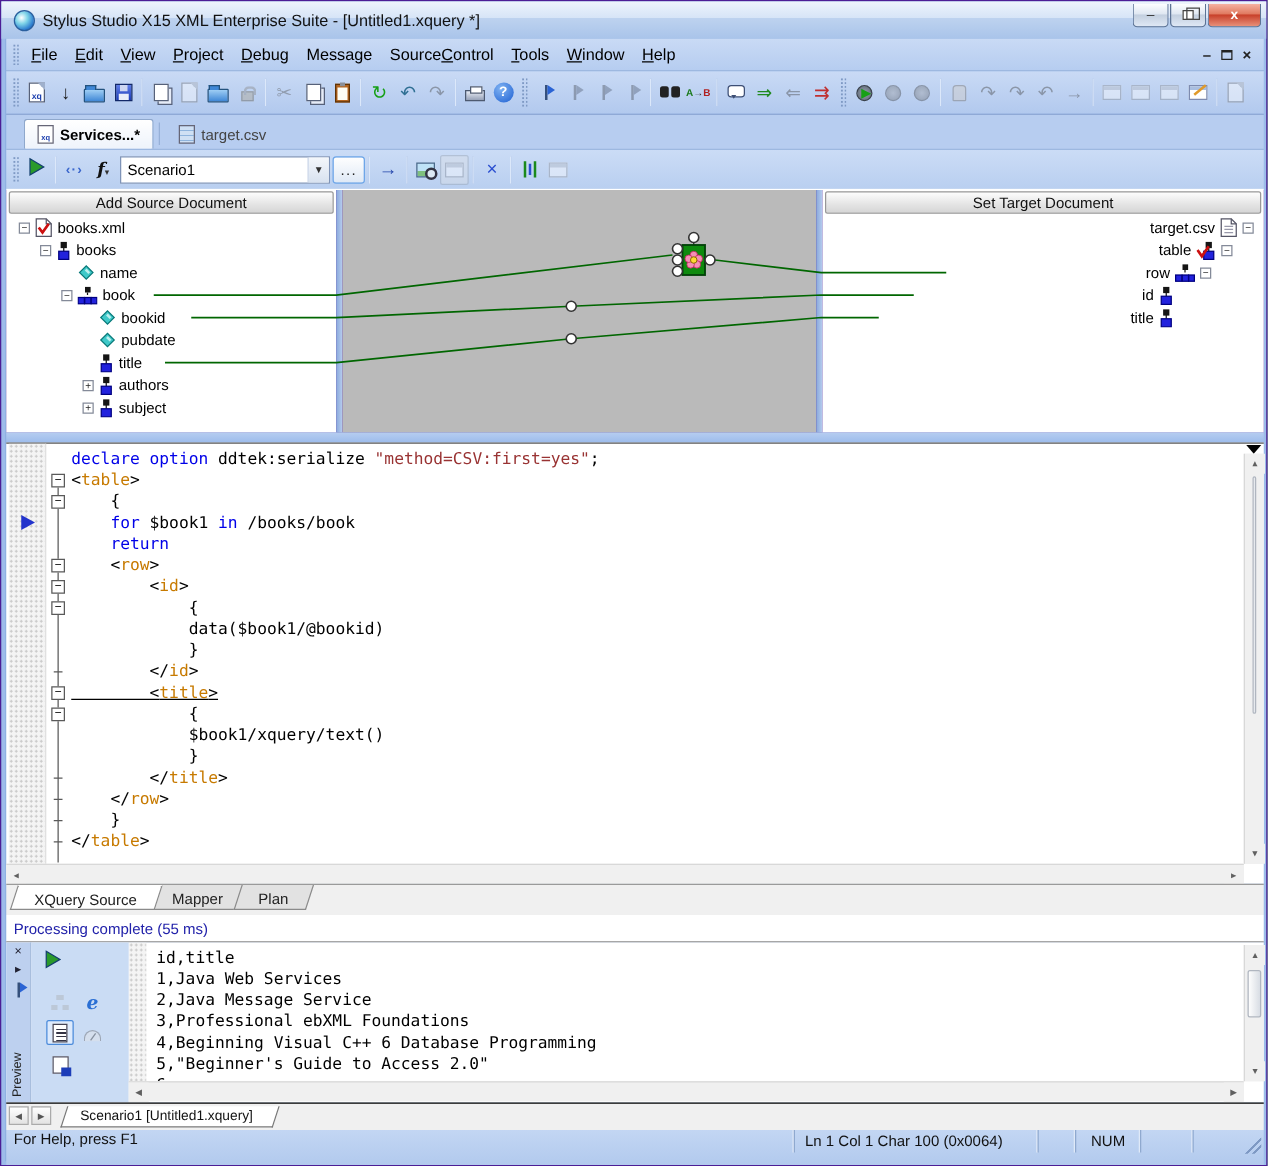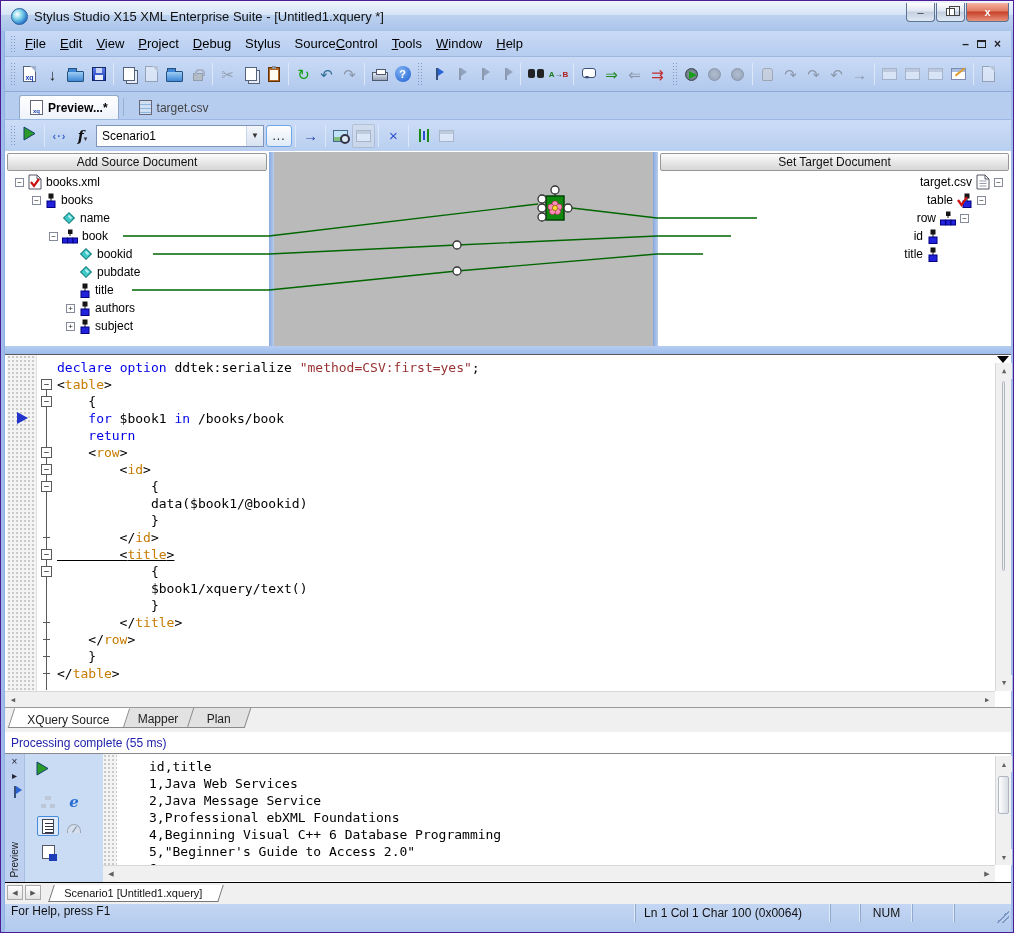--- a/index.html
+++ b/index.html
@@ -151,21 +151,21 @@
   .iie{font-family:"DejaVu Serif",serif;font-size:15px;font-weight:bold;color:#2a6fd4;font-style:italic;}
   .itree{width:14px;height:12px;position:relative;}
   .itree:before{content:"";position:absolute;left:4px;top:0;width:6px;height:4px;background:#9fb2cc;}
   .itree:after{content:"";position:absolute;left:0;bottom:0;width:5px;height:4px;background:#9fb2cc;box-shadow:9px 0 0 #9fb2cc;}
   .igauge{width:14px;height:9px;border:1px solid #667;border-bottom:none;border-radius:8px 8px 0 0;background:#dfe4ec;position:relative;margin-top:4px;}
   .igauge:after{content:"";position:absolute;left:6px;bottom:0;width:1px;height:7px;background:#334;transform:rotate(35deg);}
   .isavepg{width:13px;height:14px;background:#fff;border:1px solid #556;position:relative;}
   .isavepg:after{content:"";position:absolute;right:-3px;bottom:-3px;width:8px;height:7px;background:#1d3db8;}
   .pcontent{position:absolute;left:98px;right:16px;top:0;height:111px;overflow:hidden;font-family:"DejaVu Sans Mono",monospace;}
   .phatch{position:absolute;left:0;top:0;bottom:0;width:14px;background-color:#f4f4f4;background-image:radial-gradient(#c9c9c9 1px,transparent 1px);background-size:4px 4px;}
-  .pline{position:absolute;left:22px;height:17px;font-size:13px;line-height:17px;white-space:pre;color:#000;margin-left:24px;}
+  .pline{position:absolute;left:22px;height:17px;font-size:13px;line-height:17px;white-space:pre;color:#000;}
 
   
   .tabrow{top:881px;height:22px;background:#f0f0f0;border-top:1px solid #000;display:flex;align-items:flex-start;padding-top:2px;}
   .tarrow{width:16px;height:15px;border:1px solid #aaa;background:linear-gradient(#fff,#e2e2e2);font-size:7px;color:#555;
     display:flex;align-items:center;justify-content:center;margin-left:2px;}
   .btab{position:relative;margin-left:10px;padding:2px 18px 0 12px;font-size:11px;color:#111;transform:skewX(-18deg);
     border:1px solid #777;border-top:none;background:#fff;height:17px;}
   .btab span{display:inline-block;transform:skewX(18deg);}
   .statusbar{top:903px;height:34px;background:linear-gradient(#c3d6f3,#aec7ec);display:flex;align-items:flex-start;font-size:12px;color:#111;}
   .scell{height:18px;display:flex;align-items:center;padding:0 8px;border-left:1px solid #8fa9cf;box-shadow:-1px 0 0 #dfe9f8;}
@@ -188,21 +188,21 @@
     </div>
   </div>
 
   <div class="band menubar" id="menubar">
       <div class="grip"></div>
       <span class="mi"><u>F</u>ile</span>
       <span class="mi"><u>E</u>dit</span>
       <span class="mi"><u>V</u>iew</span>
       <span class="mi"><u>P</u>roject</span>
       <span class="mi"><u>D</u>ebug</span>
-      <span class="mi">Stylus</span>
+      <span class="mi">Message</span>
       <span class="mi">Source<u>C</u>ontrol</span>
       <span class="mi"><u>T</u>ools</span>
       <span class="mi"><u>W</u>indow</span>
       <span class="mi"><u>H</u>elp</span>
       <div class="mdi">
         <span class="mdibtn">–</span>
         <span class="mdirest"></span>
         <span class="mdibtn">×</span>
       </div>
     </div>
@@ -333,21 +333,21 @@
         <span class="iwin iwintools"></span>
       </span>
       <div class="tsep"></div>
       <span class="tbtn dis">
         <span class="ipage"></span>
       </span>
     </div>
   <div class="band tabbar" id="tabbar">
       <div class="dtab active">
         <span class="dtabicon">xq</span>
-        <span>Preview...*</span>
+        <span>Services...*</span>
       </div>
       <span class="dtabsep"></span>
       <div class="dtab">
         <span class="dtabicon grid"></span>
         <span>target.csv</span>
       </div>
     </div>
   <div class="band scenbar" id="scenbar">
       <div class="grip"></div>
       <span class="tbtn">

